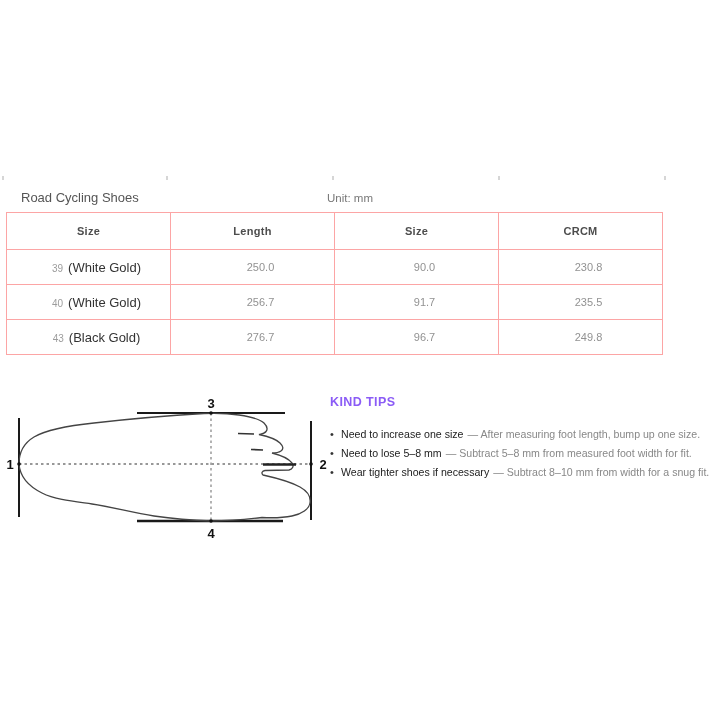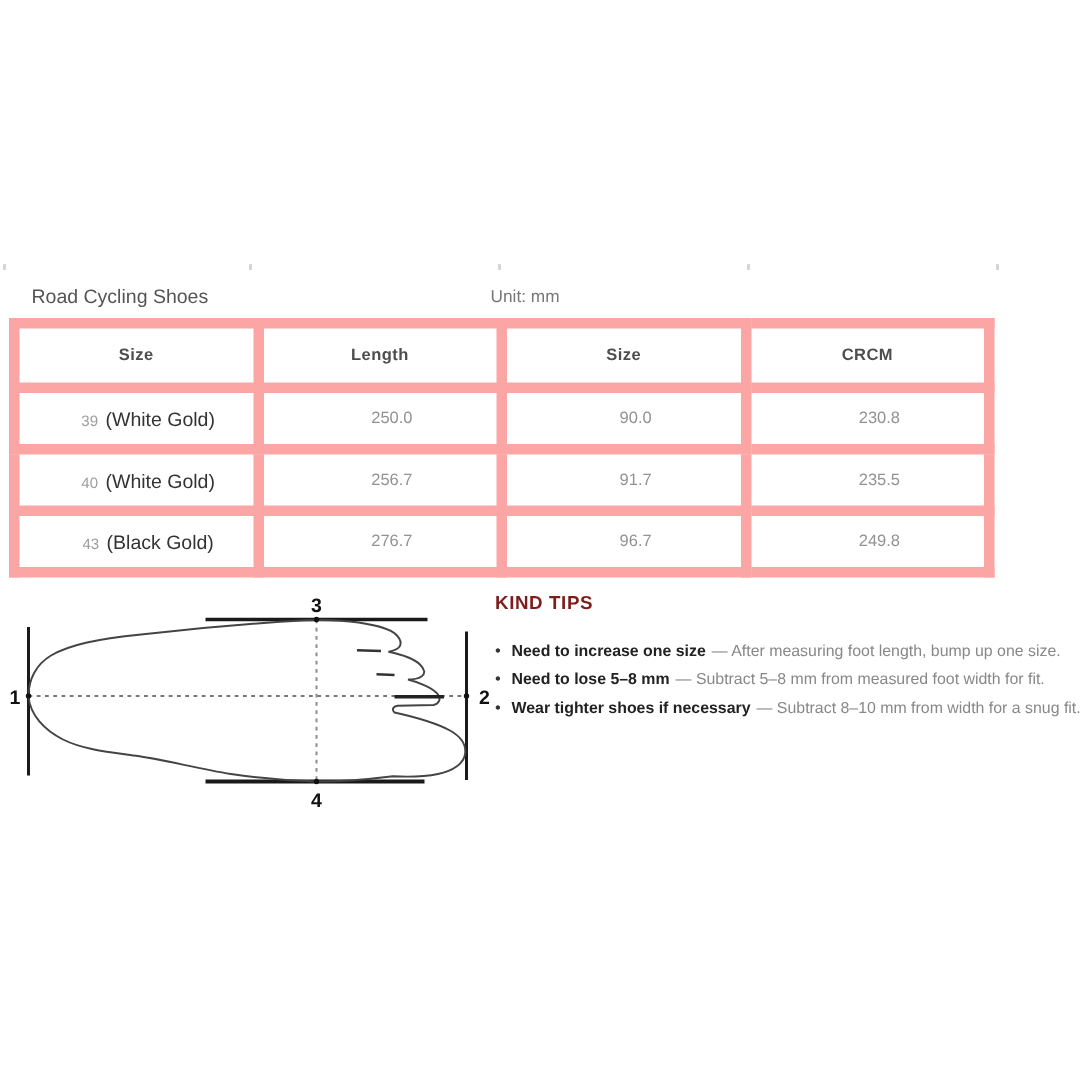--- a/index.html
+++ b/index.html
@@ -9,36 +9,36 @@
   }
   
   .tick{position:absolute;top:176px;width:2px;height:4px;background:#d6d6d6;}
 
   .chart-title{position:absolute;left:21px;top:190px;font-size:13px;color:#555;}
   .unit-label{position:absolute;left:327px;top:192px;font-size:11.5px;color:#777;}
 
   .size-table-wrap{position:absolute;left:6px;top:212px;}
   table.size-table{border-collapse:collapse;table-layout:fixed;width:657px;}
   table.size-table th, table.size-table td{
-    border:7px solid #fca5a5;text-align:center;vertical-align:middle;padding:0;
+    border:1px solid #fca5a5;text-align:center;vertical-align:middle;padding:0;
   }
   table.size-table th{height:36px;font-size:11px;font-weight:bold;color:#4d4d4d;letter-spacing:.3px;}
   table.size-table td{height:34px;font-size:11px;color:#929292;padding-left:16px;}
   td.size-cell{padding-left:60px;color:#333;}
   .size-num{font-size:10px;color:#9c9c9c;margin-right:5px;}
   .size-name{font-size:13px;color:#333;}
 
   .diagram{position:absolute;left:4px;top:393px;width:332px;height:152px;}
 
   .tips{position:absolute;left:330px;top:395px;width:388px;}
-  .tips-heading{font-size:12.5px;font-weight:bold;color:#7f1d1d;letter-spacing:.4px;}
+  .tips-heading{font-size:12.5px;font-weight:bold;color:#8b5cf6;letter-spacing:.4px;}
   .tips-list{margin-top:16px;}
   .tip-item{display:flex;align-items:baseline;white-space:nowrap;height:19px;line-height:19px;font-size:10.6px;}
   .tip-bullet{width:11px;color:#333;font-size:11px;flex:0 0 11px;}
-  .tip-bold{font-weight:bold;color:#222;}
+  .tip-bold{font-weight:normal;color:#222;}
   .tip-rest{color:#888;margin-left:4px;text-align:right;}
 </style>
 </head>
 <body>
 
 <div class="canvas">
 
   <div class="tick" style="left:2px"></div>
   <div class="tick" style="left:166px"></div>
   <div class="tick" style="left:332px"></div>

